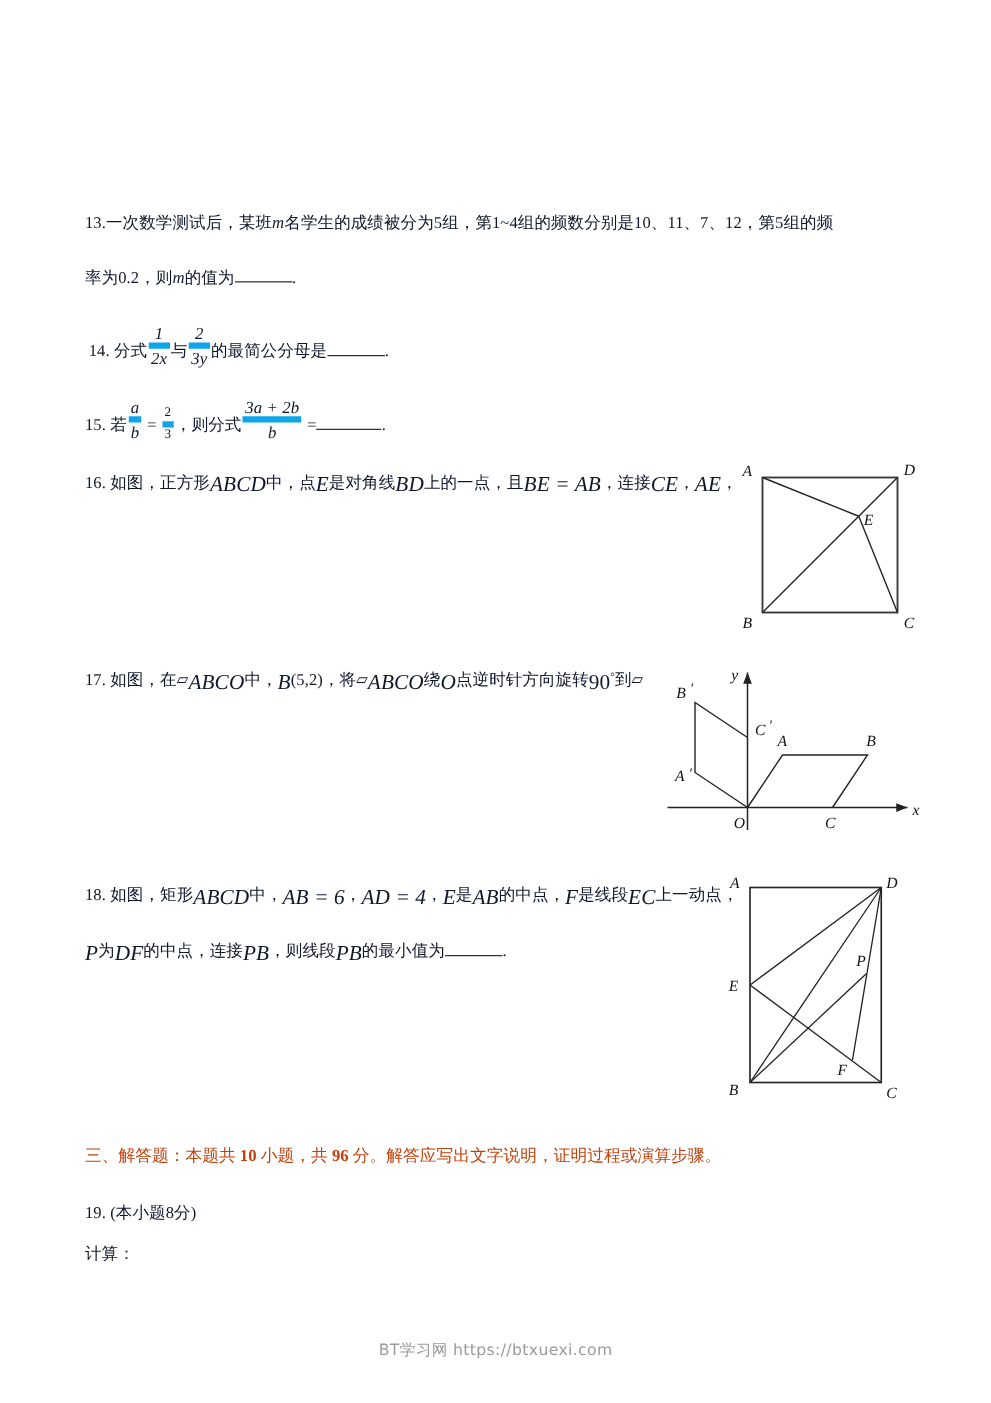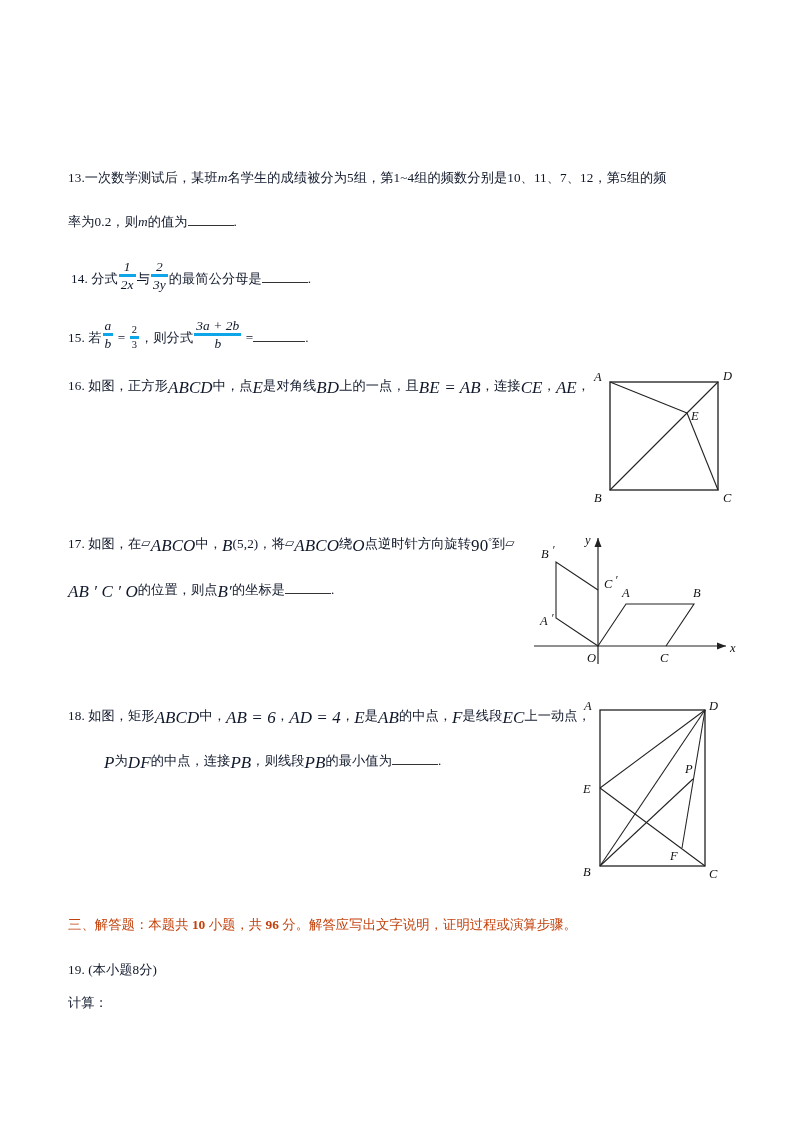--- a/index.html
+++ b/index.html
@@ -63,21 +63,21 @@
     text-align: center;
     font-size: 10.5px;
     line-height: 1.12;
     margin: 0 1px;
     position: relative;
     top: 1px;
   }
   .frac .num { display: block; padding: 0 2px; }
   .frac .den {
     display: block;
-    border-top: 3px solid #0ea5e9;
+    border-top: 5px solid #0ea5e9;
     padding: 0 2px;
   }
   .frac.big { font-size: 11px; }
 
   
   .section-head {
     position: absolute;
     font-size: 13.4px;
     color: #c2410c;
     white-space: nowrap;
@@ -164,23 +164,20 @@
       <text class="lbl" x="2" y="134">B</text>
       <text class="lbl" x="131" y="134">C</text>
       <text class="lbl" x="99" y="52">E</text>
     </svg>
   </div>
 
   <div class="qblock" style="left:68px; top:528px; width:470px;">
     <div class="qline">
       <span>17.</span>
       <span>如图，在</span><span class="pgram">▱</span><span class="mi-sub">ABCO</span><span>中，</span><span class="mi-sub">B</span><span class="mn">(5,2)</span><span>，将</span><span class="pgram">▱</span><span class="mi-sub">ABCO</span><span>绕</span><span class="mi-sub">O</span><span>点逆时针方向旋转</span><span class="mi-sub mn">90</span><span class="deg">°</span><span>到</span><span class="pgram">▱</span>
-    </div>
-    <div class="qline" style="margin-top:14px;">
-      <span class="mi-sub">AB ′ C ′ O</span><span>的位置，则点</span><span class="mi-sub">B</span><span class="mi-sub">′</span><span>的坐标是</span><span class="blank"></span><span>.</span>
     </div>
   </div>
 
   <div class="fig" style="left:534px; top:522px;">
     <svg width="212" height="150" viewBox="0 0 212 150">
 
       <line x1="0" y1="124" x2="192" y2="124" stroke="#222" stroke-width="1.2"></line>
       <polygon points="192,124 183,120.5 183,127.5" fill="#222"></polygon>
       <line x1="64" y1="142" x2="64" y2="16" stroke="#222" stroke-width="1.2"></line>
       <polygon points="64,16 60.5,25 67.5,25" fill="#222"></polygon>
@@ -202,21 +199,21 @@
       <text class="lbl" x="70" y="66"><tspan>C</tspan></text>
       <text class="lbl-sm" x="81" y="62">′</text>
     </svg>
   </div>
 
   <div class="qblock" style="left:68px; top:700px; width:510px;">
     <div class="qline">
       <span>18.</span>
       <span>如图，矩形</span><span class="mi-sub">ABCD</span><span>中，</span><span class="mi-sub">AB = 6</span><span>，</span><span class="mi-sub">AD = 4</span><span>，</span><span class="mi-sub">E</span><span>是</span><span class="mi-sub">AB</span><span>的中点，</span><span class="mi-sub">F</span><span>是线段</span><span class="mi-sub">EC</span><span>上一动点，</span>
     </div>
-    <div class="qline" style="margin-top:14px;margin-left:36px;">
+    <div class="qline" style="margin-top:14px;">
       <span class="mi-sub">P</span><span>为</span><span class="mi-sub">DF</span><span>的中点，连接</span><span class="mi-sub">PB</span><span>，则线段</span><span class="mi-sub">PB</span><span>的最小值为</span><span class="blank"></span><span>.</span>
     </div>
   </div>
 
   <div class="fig" style="left:578px; top:698px;">
     <svg width="150" height="190" viewBox="0 0 150 190">
 
       <rect x="22" y="12" width="105" height="156" fill="none" stroke="#222" stroke-width="1.3"></rect>
 
       <line x1="22" y1="90" x2="127" y2="12" stroke="#222" stroke-width="1.05"></line>
@@ -248,14 +245,17 @@
       <span>19.</span>
       <span>(本小题8分)</span>
     </div>
   </div>
   <div class="qblock" style="left:68px; top:988px;">
     <div class="qline">
       <span>计算：</span>
     </div>
   </div>
 
+  <div class="footer" style="top:1072px;">
+    <span>BT学习网 https://btxuexi.com</span>
+  </div>
 
 </div>
 
 </body></html>

